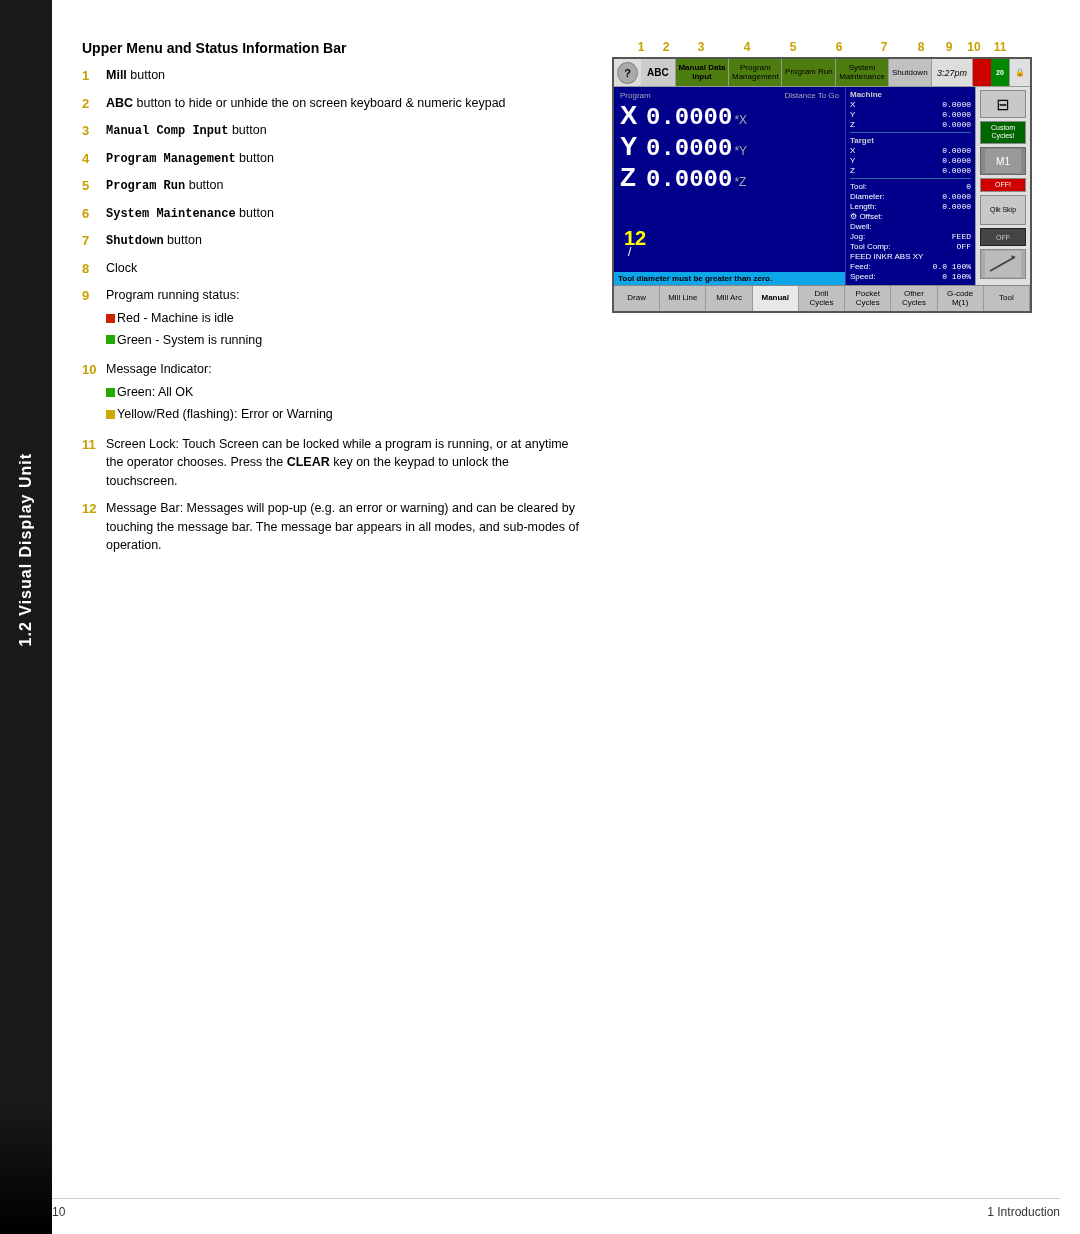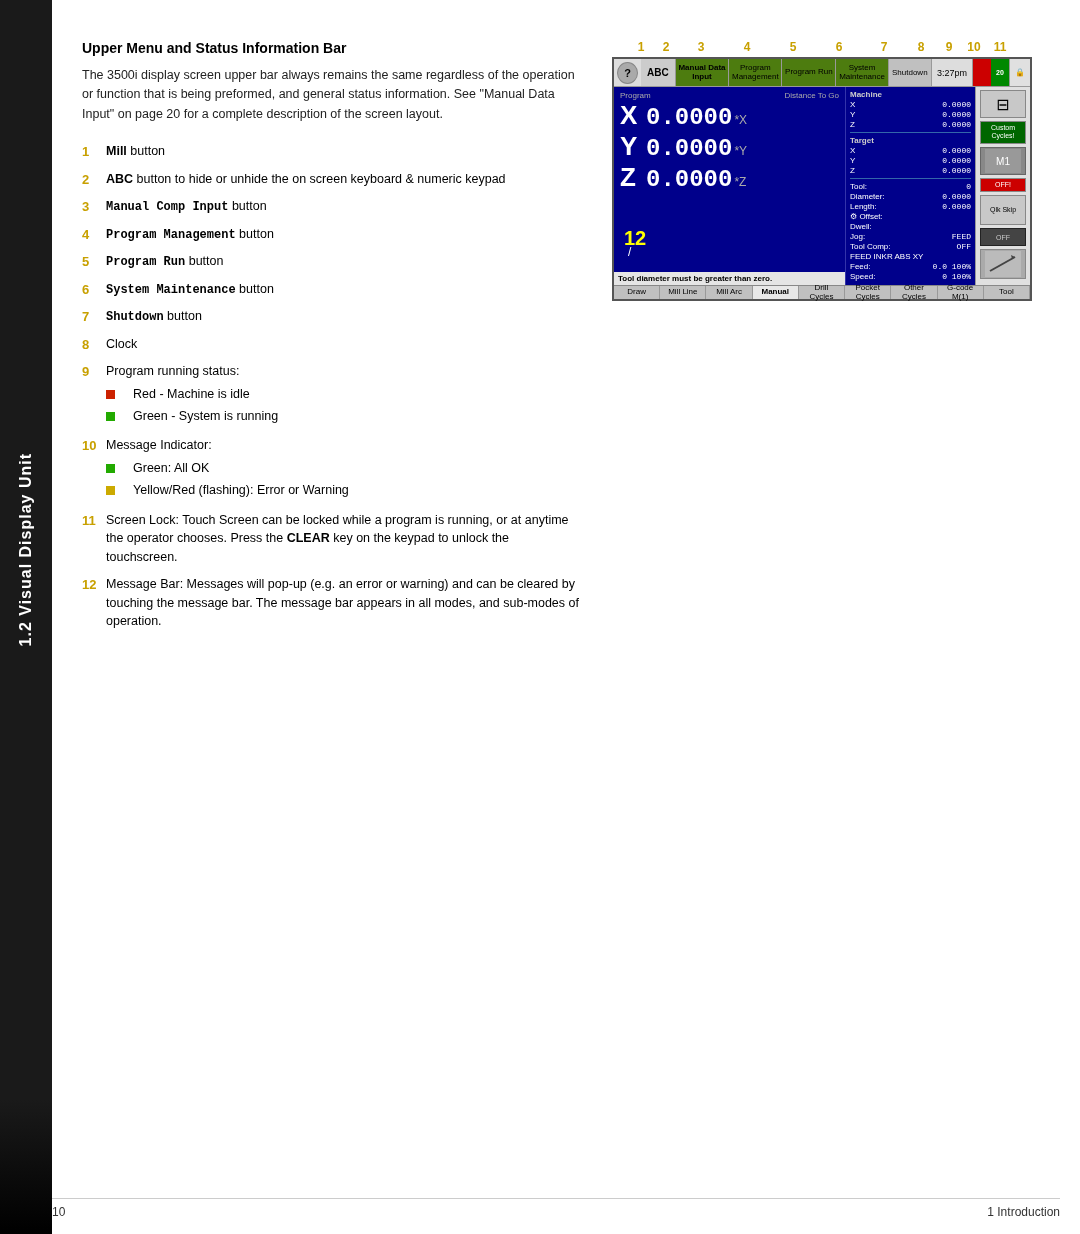--- a/index.html
+++ b/index.html
@@ -98,21 +98,21 @@
     }
 
     .sub-list {
       list-style: none;
       padding: 2px 0 0 0;
       margin-top: 2px;
     }
     .sub-list li {
       display: flex;
       align-items: center;
-      gap: 18px;
+      gap: 2px;
       font-size: 12.5px;
       margin-bottom: 3px;
     }
     .bullet-square {
       width: 9px;
       height: 9px;
       background: #888;
       flex-shrink: 0;
       display: inline-block;
     }
@@ -165,21 +165,21 @@
       background: #ccc;
       font-weight: bold;
       font-size: 10px;
       padding: 2px 6px;
     }
     .tb-btn.manual-data { font-weight: bold; font-size: 8px; text-align: center; line-height: 1.1; }
     .tb-btn.prog-mgmt { font-size: 8px; text-align: center; line-height: 1.1; }
     .tb-btn.prog-run { font-size: 8px; text-align: center; line-height: 1.1; }
     .tb-btn.sys-maint { font-size: 8px; text-align: center; line-height: 1.1; }
     .tb-btn.shutdown { background: #c0c0c0; font-size: 8px; }
-    .tb-time { font-size: 9px; padding: 0 5px; display: flex; align-items: center; border-right: 1px solid #999; }
+    .tb-time { font-size: 9px; padding: 0 5px; display: flex; align-items: center; border-right: 1px solid #999; font-style: italic; }
     .tb-indicator-red { width: 20px; background: #cc0000; display: flex; align-items: center; justify-content: center; }
     .tb-indicator-green { width: 20px; background: #008800; display: flex; align-items: center; justify-content: center; font-size: 9px; color: white; font-weight: bold; }
     .tb-lock { background: #e0e0e0; padding: 0 5px; display: flex; align-items: center; font-size: 9px; border-left: 1px solid #999; }
 
     
     .left-display {
       flex: 1;
       background: #00008B;
       padding: 4px 6px;
       position: relative;
@@ -272,21 +272,21 @@
     }
 
     .fr-btn.green-btn { background: #006600; color: #fff; }
     .fr-btn.red-btn { background: #cc0000; color: #fff; }
 
     
     .bottom-bar {
       background: #15803d;
       border-top: 1px solid #888;
       display: flex;
-      height: 14px;
+      height: 26px;
     }
 
     .bb-tab {
       flex: 1;
       font-size: 8px;
       text-align: center;
       padding: 2px 1px;
       border-right: 1px solid #999;
       cursor: pointer;
       display: flex;
@@ -327,21 +327,20 @@
 <div class="sidebar">
   <span class="sidebar-text">1.2 Visual Display Unit</span>
 </div>
 
 <div class="bottom-dark"></div>
 
 <div class="main-content">
 
   <div class="text-column">
     <h2 class="section-title">Upper Menu and Status Information Bar</h2>
-    <p class="intro-text">The 3500i display screen upper bar always remains the same regardless of the operation or function that is being preformed, and general status information.  See "Manual Data Input" on page 20 for a complete description of the screen layout.</p>
 
     <ol class="numbered-list">
 
       <li>
         <span class="num">1</span>
         <span class="list-text"><strong>Mill</strong> button</span>
       </li>
 
       <li>
         <span class="num">2</span>
@@ -491,21 +490,21 @@
           <div class="axis-row">
             <span class="axis-letter">Z</span>
             <span class="axis-value">0.0000</span>
             <span class="axis-star"> *Z</span>
           </div>
 
           <div style="color:#ffff00; font-size:20px; font-weight:bold; position:absolute; bottom:35px; left:10px;">12</div>
 
           <div style="color:#fff; position:absolute; bottom:26px; left:14px; font-size:12px;">/</div>
 
-          <div style="position:absolute; bottom:0; left:0; right:0; background:#e5e5e5; color:#000; font-size:8px; padding:2px 4px; font-weight:bold;">Tool diameter must be greater than zero.</div>
+          <div style="position:absolute; bottom:0; left:0; right:0; background:#0ea5e9; color:#000; font-size:8px; padding:2px 4px; font-weight:bold;">Tool diameter must be greater than zero.</div>
         </div>
 
         <div class="right-panel">
           <div class="rp-section-label">Machine</div>
           <div class="rp-row">
             <span>X</span>
             <span class="rp-val">0.0000</span>
           </div>
           <div class="rp-row">
             <span>Y</span>

